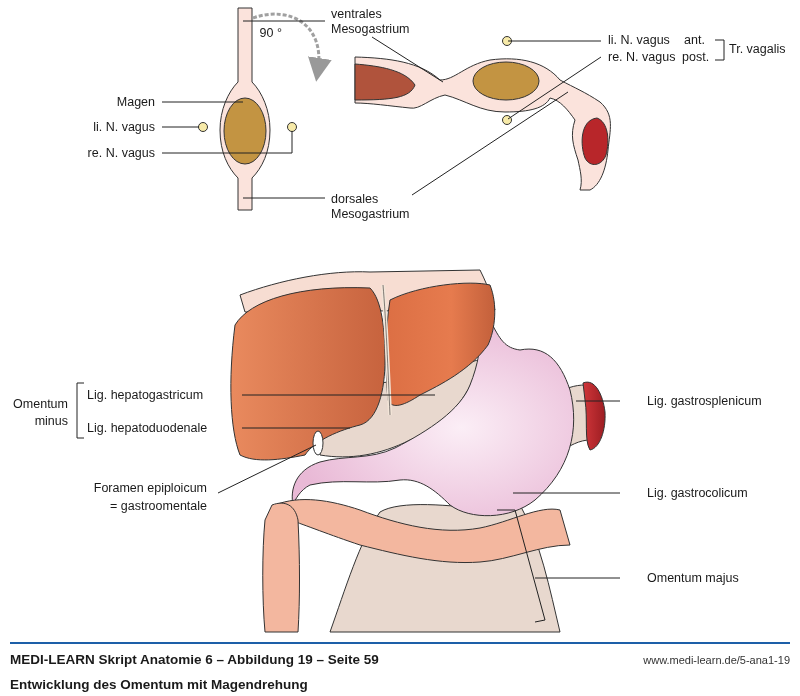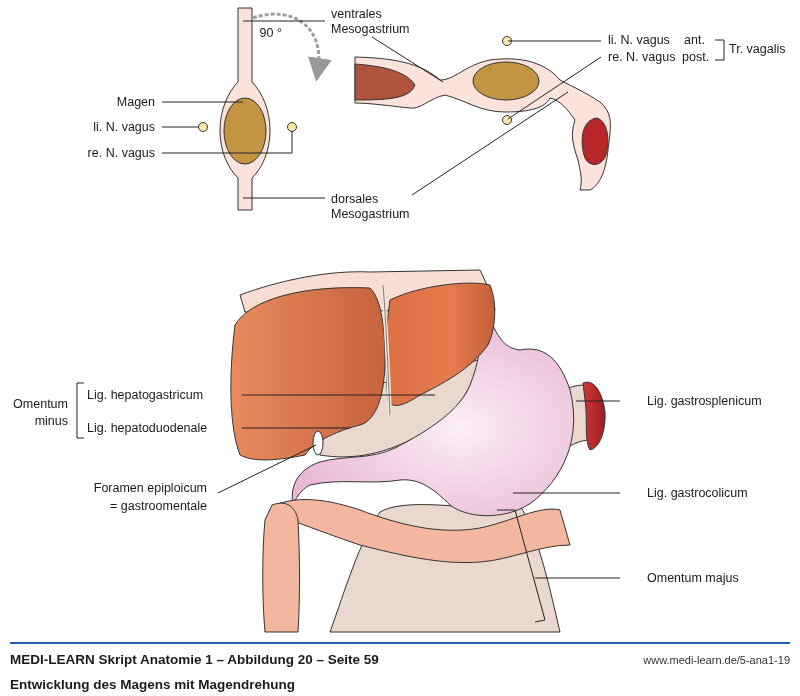--- a/index.html
+++ b/index.html
@@ -120,15 +120,15 @@
   <text class="lbl" x="87" y="399">Lig. hepatogastricum</text>
   <text class="lbl" x="87" y="432">Lig. hepatoduodenale</text>
   <text class="lbl" x="207" y="492" text-anchor="end">Foramen epiploicum</text>
   <text class="lbl" x="207" y="510" text-anchor="end">= gastroomentale</text>
   <text class="lbl" x="647" y="405">Lig. gastrosplenicum</text>
   <text class="lbl" x="647" y="497">Lig. gastrocolicum</text>
   <text class="lbl" x="647" y="582">Omentum majus</text>
 </svg>
 
 <div id="footer-rule"></div>
-<div id="footer-line1">MEDI-LEARN Skript Anatomie 1 – Abbildung 20 – Seite 59</div>
+<div id="footer-line1">MEDI-LEARN Skript Anatomie 6 – Abbildung 19 – Seite 59</div>
 <div id="footer-url">www.medi-learn.de/5-ana1-19</div>
-<div id="footer-line2">Entwicklung des Magens mit Magendrehung</div>
+<div id="footer-line2">Entwicklung des Omentum mit Magendrehung</div>
 
 </body></html>

